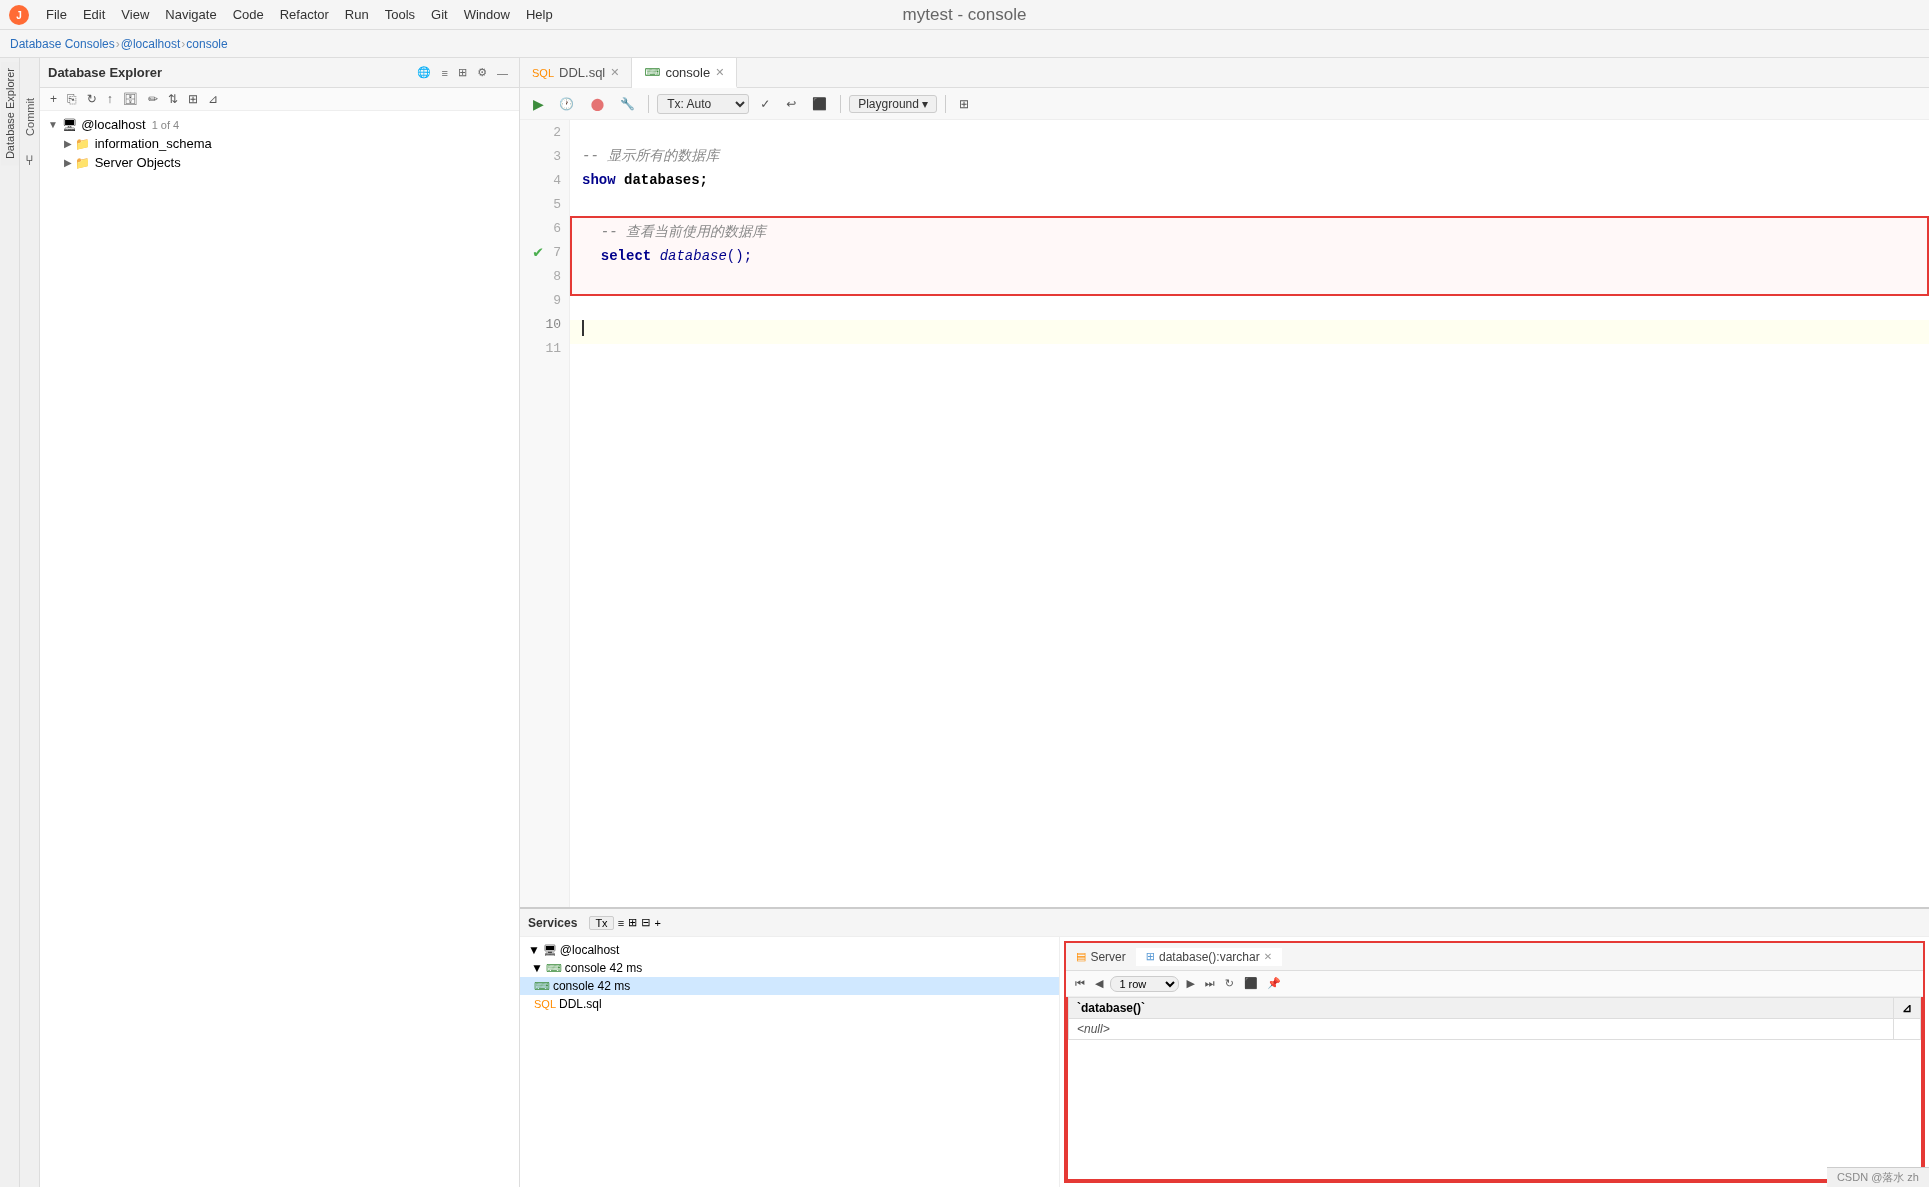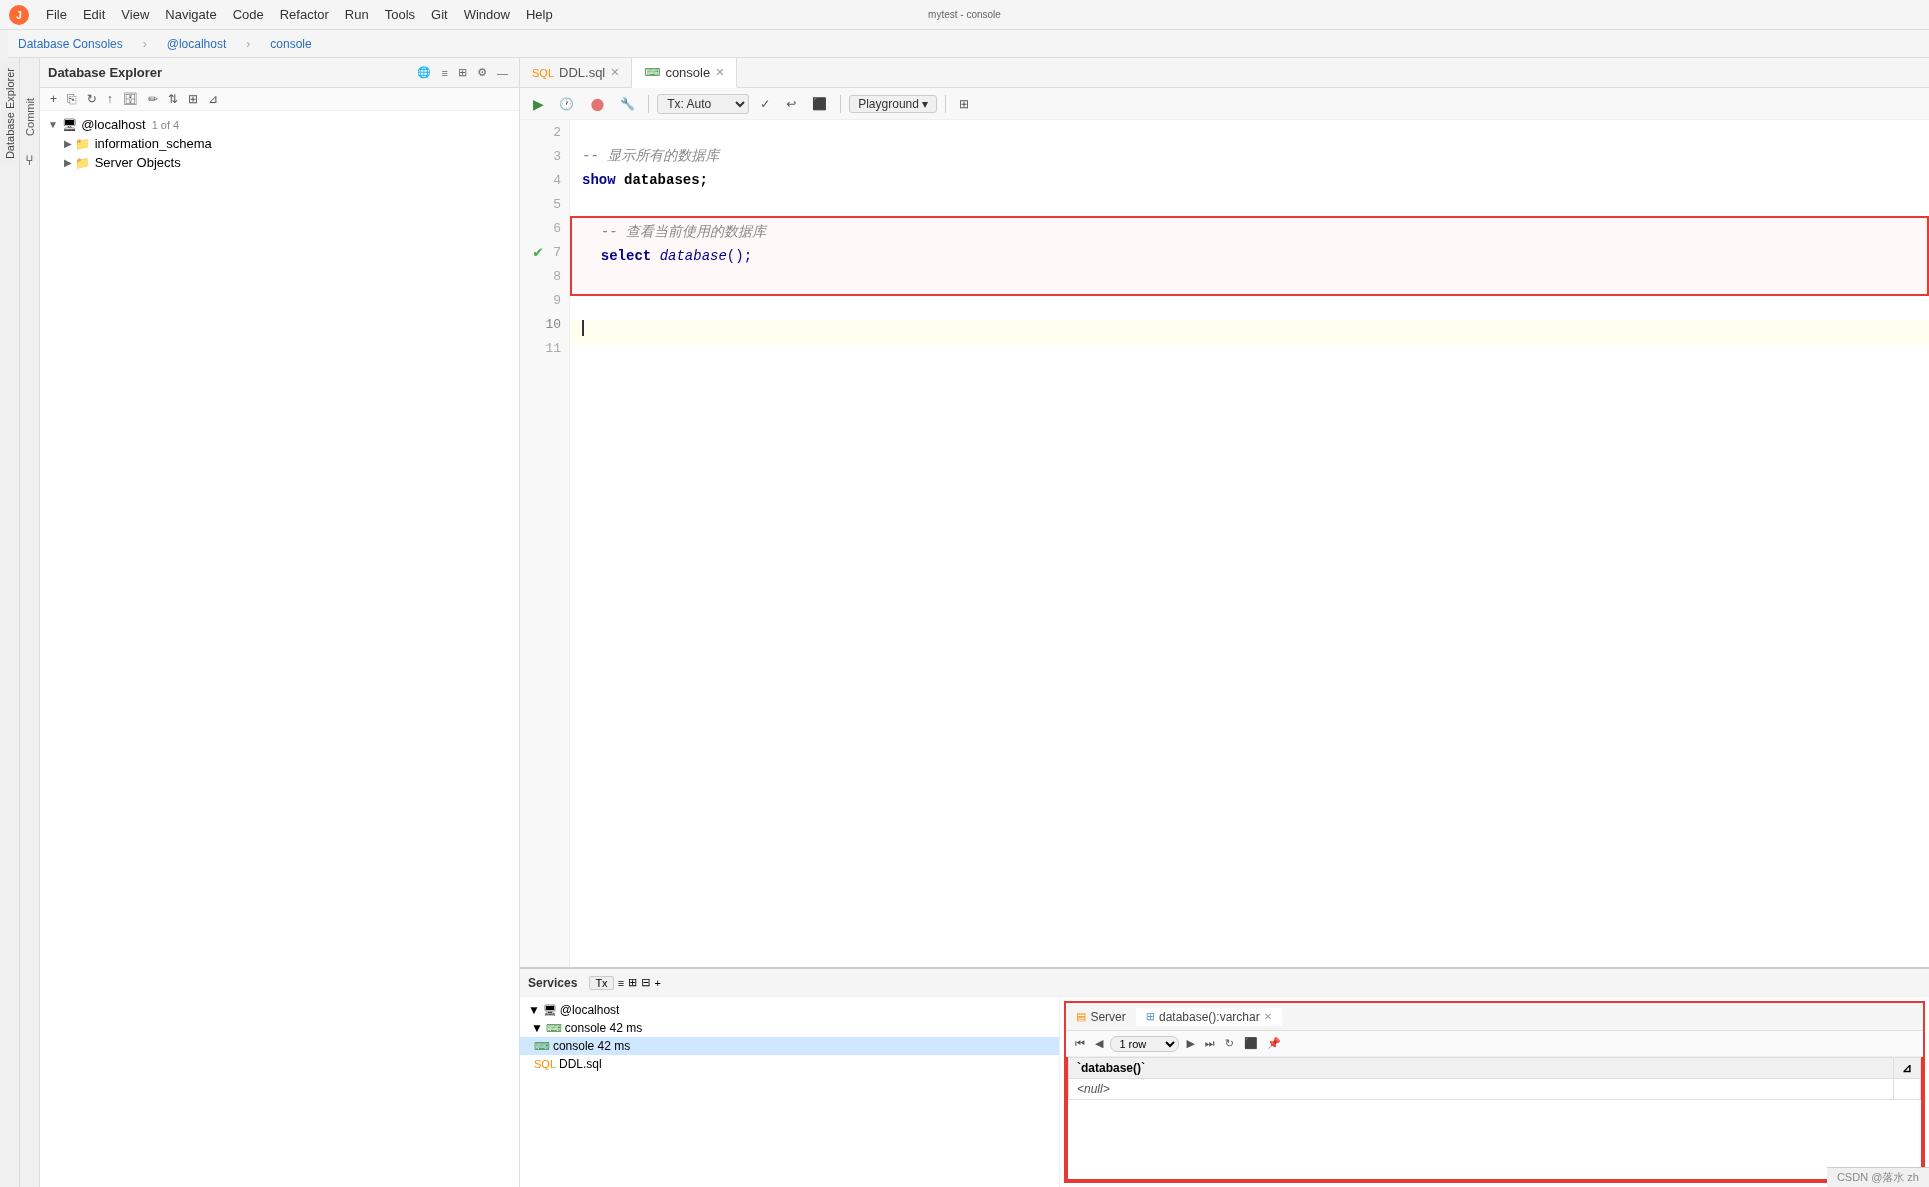--- a/index.html
+++ b/index.html
@@ -4,26 +4,26 @@
   <style>
     * { margin: 0; padding: 0; box-sizing: border-box; }
     body { font-family: 'Segoe UI', Arial, sans-serif; font-size: 13px; background: #f0f0f0; overflow: hidden; width: 1929px; height: 1187px; }
     
     
     .menu-bar {
       display: flex; align-items: center; background: #f5f5f5;
       border-bottom: 1px solid #ddd; padding: 2px 8px; height: 30px;
     }
     .menu-item { padding: 2px 8px; cursor: pointer; font-size: 13px; color: #333; }
-    .window-title { position: absolute; left: 50%; transform: translateX(-50%); font-size: 10px; color: #666; }
+    .window-title { position: absolute; left: 50%; transform: translateX(-50%); font-size: 17px; color: #666; }
 
     
     .breadcrumb {
       background: #f5f5f5; border-bottom: 1px solid #ddd;
-      padding: 4px 10px; font-size: 12px; color: #555; display: flex; align-items: center; gap: 20px; height: 28px; margin-left: 8px;
+      padding: 4px 10px; font-size: 12px; color: #555; display: flex; align-items: center; gap: 1px; height: 28px;
     }
     .breadcrumb span { color: #2a6ebd; cursor: pointer; }
     .breadcrumb .sep { color: #aaa; }
 
     
     .main-layout { display: flex; height: calc(1187px - 30px - 28px); }
 
     
     .db-explorer {
       width: 480px; background: #fff; border-right: 1px solid #ddd;
@@ -347,21 +347,21 @@
           <div class="code-line">&nbsp;</div>
 
           <div class="code-line highlighted">
             <span style="border-left: 2px solid #333; display:inline-block; height:16px;"></span>
           </div>
 
           <div class="code-line">&nbsp;</div>
         </div>
       </div>
 
-      <div class="services-panel" style="border-top:2px solid #ccc; display:flex; flex-direction:column; height:220px;">
+      <div class="services-panel" style="border-top:2px solid #ccc; display:flex; flex-direction:column; height:280px;">
 
         <div class="services-header">
           <span class="services-title">Services</span>
           <div style="display:flex;gap:4px;margin-left:6px;">
             <button style="font-size:11px;background:#eee;border:1px solid #ccc;border-radius:2px;padding:0 5px;cursor:pointer;">Tx</button>
             <button style="font-size:11px;background:none;border:none;cursor:pointer;">≡</button>
             <button style="font-size:11px;background:none;border:none;cursor:pointer;">⊞</button>
             <button style="font-size:11px;background:none;border:none;cursor:pointer;">⊟</button>
             <button style="font-size:11px;background:none;border:none;cursor:pointer;">+</button>
           </div>

